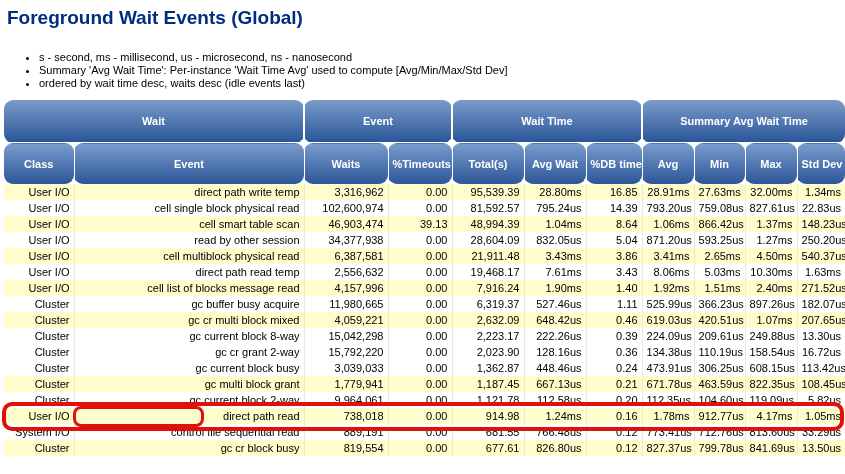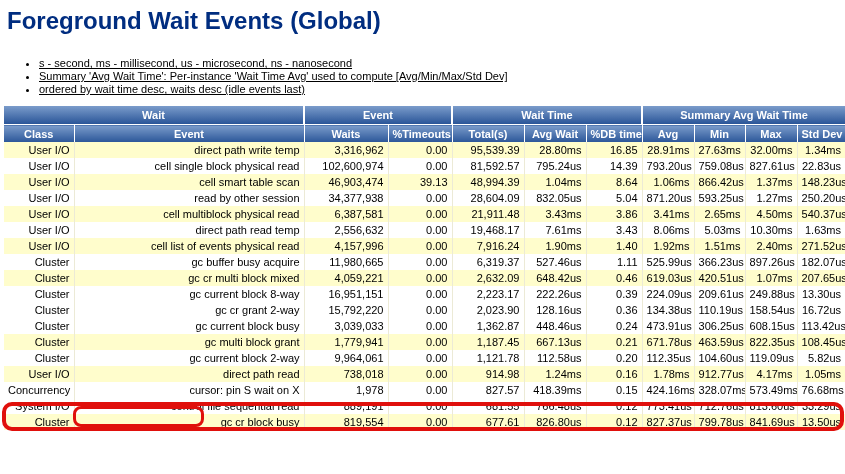--- a/index.html
+++ b/index.html
@@ -5,39 +5,39 @@
   html, body { margin: 0; padding: 0; }
   body {
     width: 845px; height: 474px; overflow: hidden; position: relative;
     background: #ffffff;
     font-family: "Liberation Sans", sans-serif;
     color: #000;
   }
   .page { padding: 4px 2px 0 6px; }
 
   h1.title {
-    font-size: 24px; font-weight: bold;
+    font-size: 19px; font-weight: bold;
     color: var(--title, #002d80);
     margin: 3px 0 22px 1px;
     letter-spacing: 0;
   }
 
-  ul.notes { margin: 12px 0 10px 0; padding-left: 33px; text-decoration: underline; }
+  ul.notes { margin: 12px 0 10px 0; padding-left: 33px; }
   ul.notes li { font-size: 11px; line-height: 13px; color: #000; }
 
   table.awr {
     width: 841px;
     border-collapse: collapse;
     table-layout: fixed;
     margin-left: -2px;
   }
   thead th {
     background: linear-gradient(180deg, var(--header_top, #7b9ccb) 0%, var(--header_bottom, #2a5598) 100%);
     color: #fff; font-size: 11px; font-weight: bold;
-    padding: 2px 4px; text-align: center; white-space: nowrap; overflow: hidden;
+    padding: 14px 4px; text-align: center; white-space: nowrap; overflow: hidden; border-radius: 9px;
   }
   tr.group-row th { border-left: 2px solid #ffffff; height: 14px; }
   tr.group-row th:first-child { border-left: none; }
   tr.col-row th { border-left: 1px solid rgba(255,255,255,0.55); border-top: 1px solid #ffffff; height: 13px; }
   tr.col-row th:first-child { border-left: none; margin-top: 9px; }
 
   td {
     font-size: 11px; line-height: 13px; padding: 1.5px 4px;
     white-space: nowrap; overflow: hidden;
     border-right: 1px solid #ecead6;
@@ -180,21 +180,21 @@
           <td class="right">19,468.17</td>
           <td class="right">7.61ms</td>
           <td class="right">3.43</td>
           <td class="right">8.06ms</td>
           <td class="right">5.03ms</td>
           <td class="right">10.30ms</td>
           <td class="right">1.63ms</td>
         </tr>
         <tr class="even">
           <td class="left">User I/O</td>
-          <td class="left">cell list of events physical read</td>
+          <td class="left">cell list of blocks message read</td>
           <td class="right">4,157,996</td>
           <td class="right">0.00</td>
           <td class="right">7,916.24</td>
           <td class="right">1.90ms</td>
           <td class="right">1.40</td>
           <td class="right">1.92ms</td>
           <td class="right">1.51ms</td>
           <td class="right">2.40ms</td>
           <td class="right">271.52us</td>
         </tr>
@@ -220,21 +220,21 @@
           <td class="right">648.42us</td>
           <td class="right">0.46</td>
           <td class="right">619.03us</td>
           <td class="right">420.51us</td>
           <td class="right">1.07ms</td>
           <td class="right">207.65us</td>
         </tr>
         <tr class="odd">
           <td class="left">Cluster</td>
           <td class="left">gc current block 8-way</td>
-          <td class="right">16,951,151</td>
+          <td class="right">15,042,298</td>
           <td class="right">0.00</td>
           <td class="right">2,223.17</td>
           <td class="right">222.26us</td>
           <td class="right">0.39</td>
           <td class="right">224.09us</td>
           <td class="right">209.61us</td>
           <td class="right">249.88us</td>
           <td class="right">13.30us</td>
         </tr>
         <tr class="odd">
@@ -296,33 +296,20 @@
           <td class="right">0.00</td>
           <td class="right">914.98</td>
           <td class="right">1.24ms</td>
           <td class="right">0.16</td>
           <td class="right">1.78ms</td>
           <td class="right">912.77us</td>
           <td class="right">4.17ms</td>
           <td class="right">1.05ms</td>
         </tr>
         <tr class="odd">
-          <td class="left">Concurrency</td>
-          <td class="left">cursor: pin S wait on X</td>
-          <td class="right">1,978</td>
-          <td class="right">0.00</td>
-          <td class="right">827.57</td>
-          <td class="right">418.39ms</td>
-          <td class="right">0.15</td>
-          <td class="right">424.16ms</td>
-          <td class="right">328.07ms</td>
-          <td class="right">573.49ms</td>
-          <td class="right">76.68ms</td>
-        </tr>
-        <tr class="odd">
           <td class="left">System I/O</td>
           <td class="left">control file sequential read</td>
           <td class="right">889,191</td>
           <td class="right">0.00</td>
           <td class="right">681.55</td>
           <td class="right">766.48us</td>
           <td class="right">0.12</td>
           <td class="right">773.41us</td>
           <td class="right">712.76us</td>
           <td class="right">813.60us</td>

